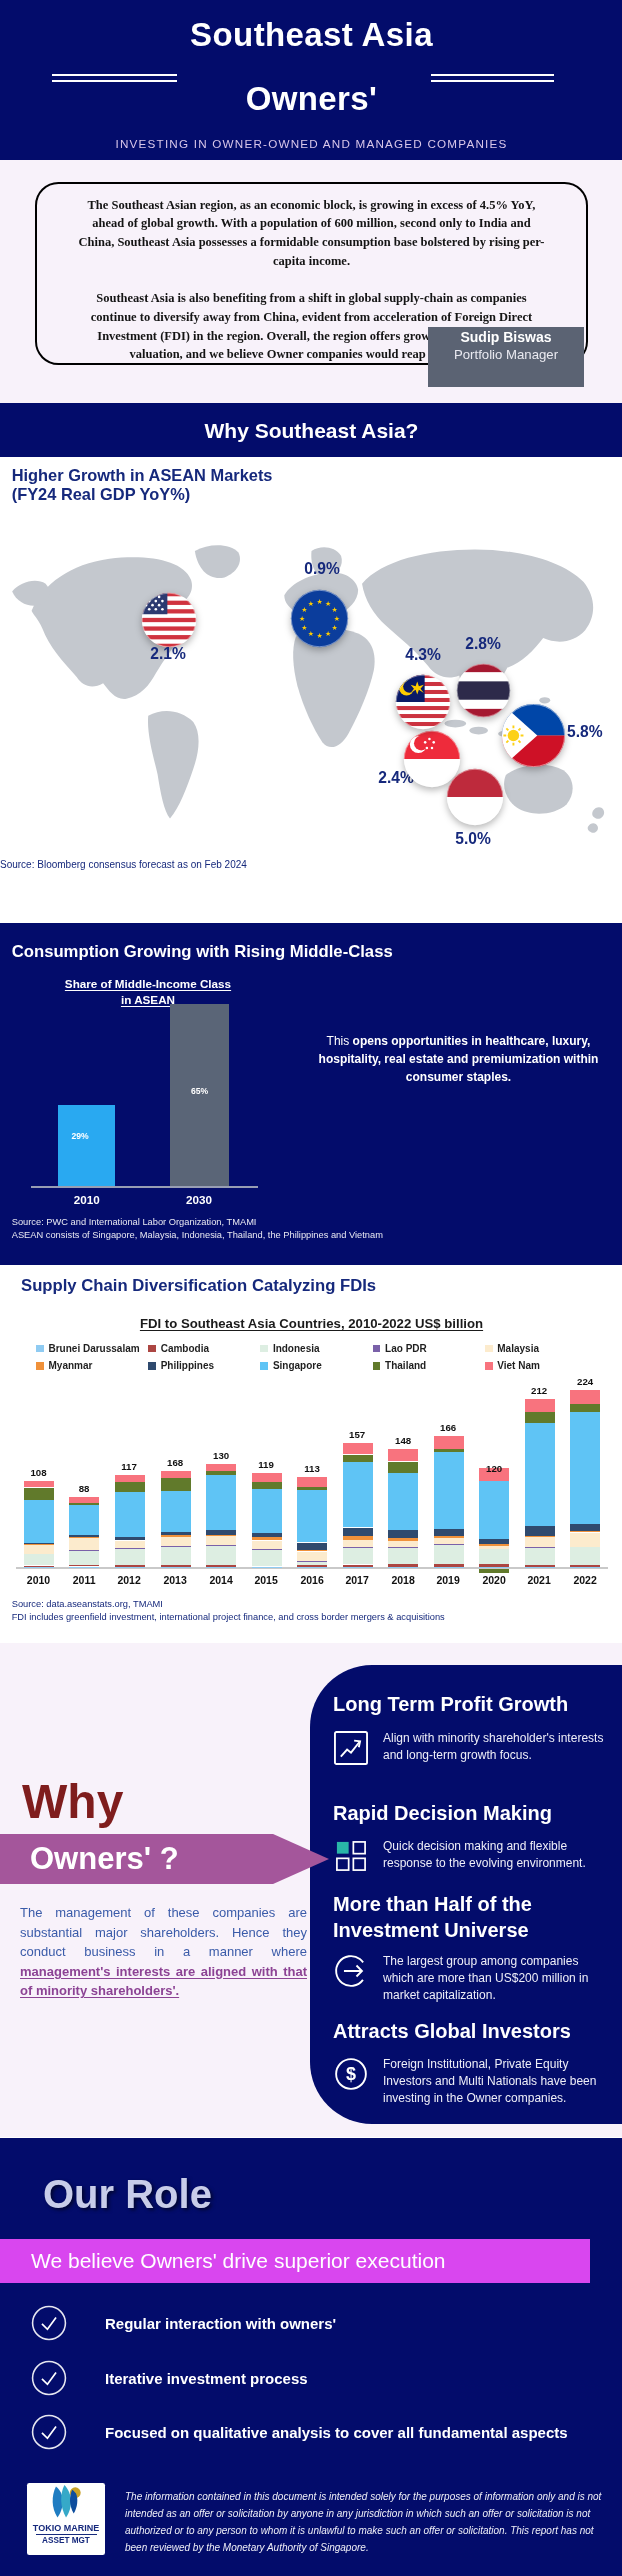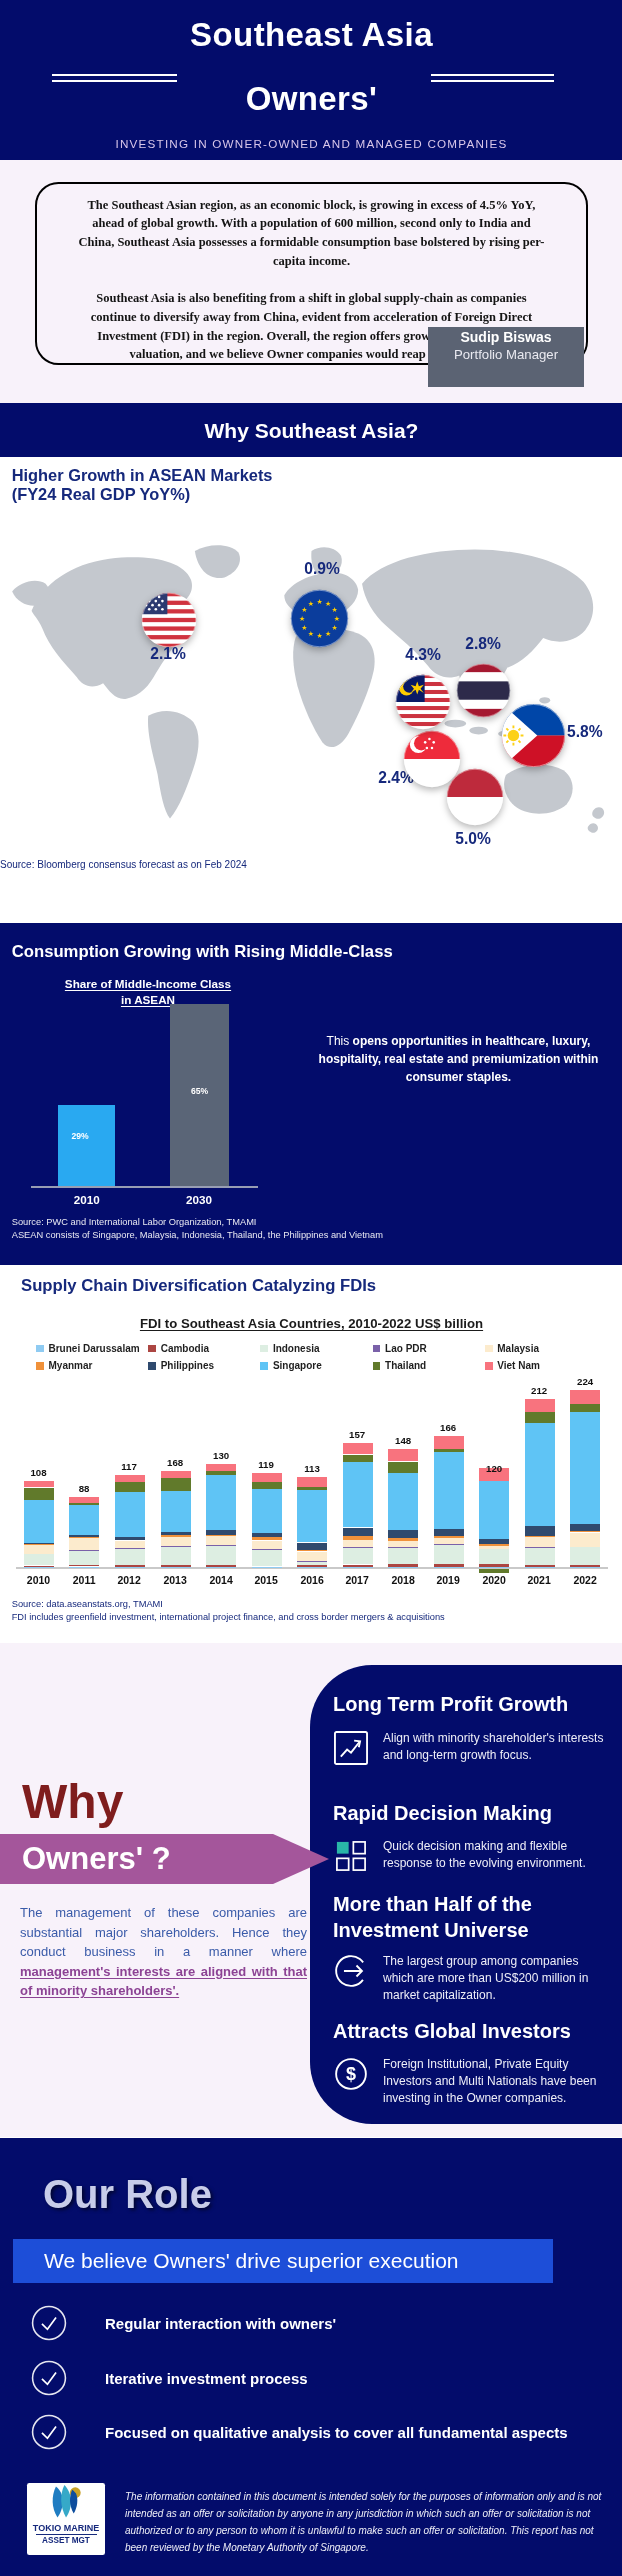--- a/index.html
+++ b/index.html
@@ -58,31 +58,31 @@
   .fdi-axis{position:absolute;left:0;top:189px;width:592px;height:1.6px;background:#C9C9C9}
   .seg{position:absolute}
   .fdi-total{position:absolute;text-align:center;font-size:9.7px;font-weight:700;color:#111}
   .fdi-year{position:absolute;text-align:center;font-size:10.5px;font-weight:700;color:#111}
   .fdi-src{position:absolute;left:11.7px;top:333px;color:#16297C;font-size:9.3px;line-height:12.5px}
 
   
   .wo-panel{position:absolute;left:310px;top:22px;width:313px;height:459px;background:#030C6B;border-radius:62px 0 0 62px}
   .wo-why{position:absolute;left:22px;top:131px;color:#7f1d1d;font-weight:800;font-size:48px}
   .wo-arrow{position:absolute;left:0;top:191px;width:329px;height:50px;background:#A4569B;clip-path:polygon(0 0,83% 0,100% 50%,83% 100%,0 100%)}
-  .wo-arrow div{margin-left:22px;line-height:50px;color:#fff;font-weight:800;font-size:31px}
+  .wo-arrow div{margin-left:30px;line-height:50px;color:#fff;font-weight:800;font-size:31px}
   .wo-para{position:absolute;left:20px;top:260px;width:287px;font-size:13px;line-height:1.5;color:#3A5BA9;text-align:justify;font-weight:500}
   .wo-para .ul{color:#8C4394;font-weight:600;text-decoration:underline;text-underline-offset:2.3px}
   .card-title{position:absolute;left:333px;width:269px;color:#fff;font-weight:700;font-size:20px;line-height:26px}
   .card-row{position:absolute;left:333px;width:277px;display:flex;gap:14px;align-items:flex-start}
   .card-desc{font-size:12px;line-height:1.42;color:#EFEFF8;width:227px}
   .cicon{flex:0 0 36px}
 
   
   .or-head{position:absolute;left:43px;top:34px;color:#C8CDE9;font-weight:800;font-size:40px;text-shadow:2.3px 2.3px 3.9px rgba(0,0,0,.55)}
-  .or-banner{position:absolute;left:13px;top:101px;width:540px;height:44px;background:#1d4ed8}
+  .or-banner{position:absolute;left:0;top:101px;width:590px;height:44px;background:#d946ef}
   .or-banner div{margin-left:31px;line-height:44px;color:#fff;font-size:21px;font-weight:400}
   .or-item{position:absolute;left:31px;display:flex;align-items:center;gap:38px}
   .or-label{color:#fff;font-weight:700;font-size:15px}
   .logo-box{position:absolute;left:27px;top:345px;width:78px;height:72px;background:#fff;border-radius:2.3px;text-align:center}
   .logo-t1{font-size:9px;font-weight:700;color:#16297C;margin-top:0.8px}
   .logo-t2{font-size:8.2px;font-weight:700;color:#16297C;border-top:1.2px solid #16297C;width:61px;margin:0.8px auto 0;padding-top:0.8px}
   .disclaimer{position:absolute;left:125px;top:350px;width:492px;color:#EFEFF7;font-size:10px;line-height:17px;font-style:italic}
 </style>
 </head>
 <body>

